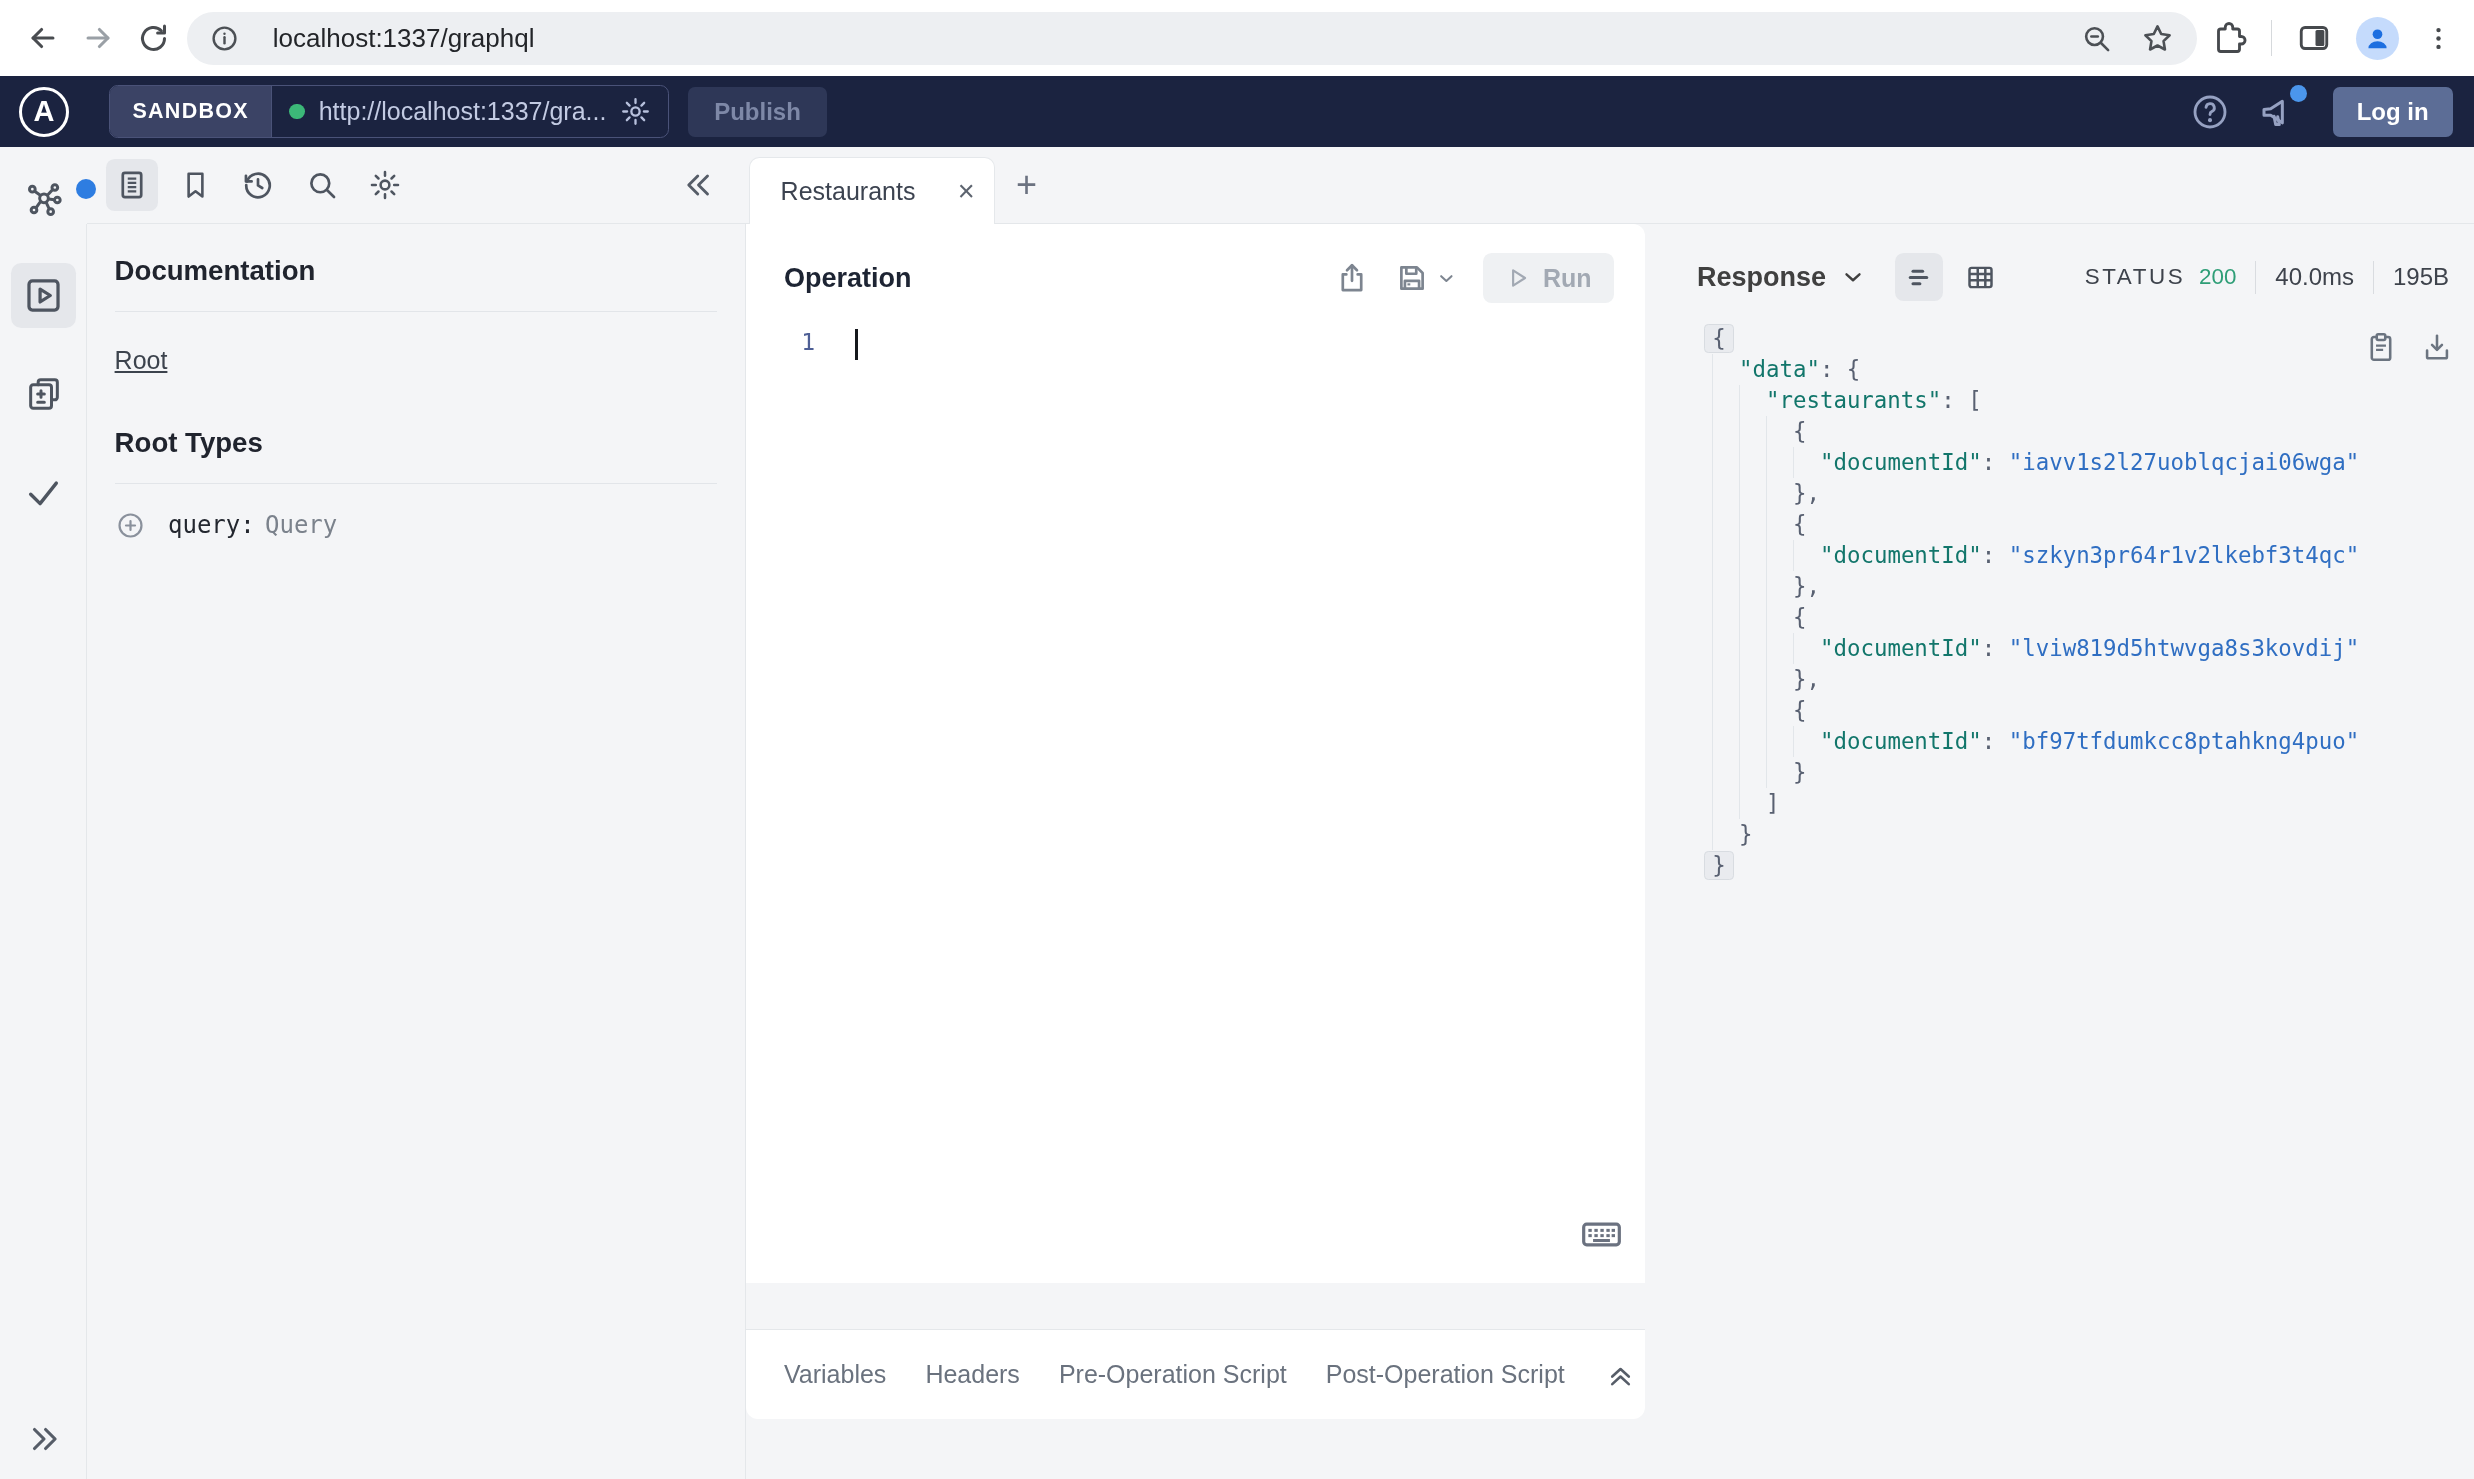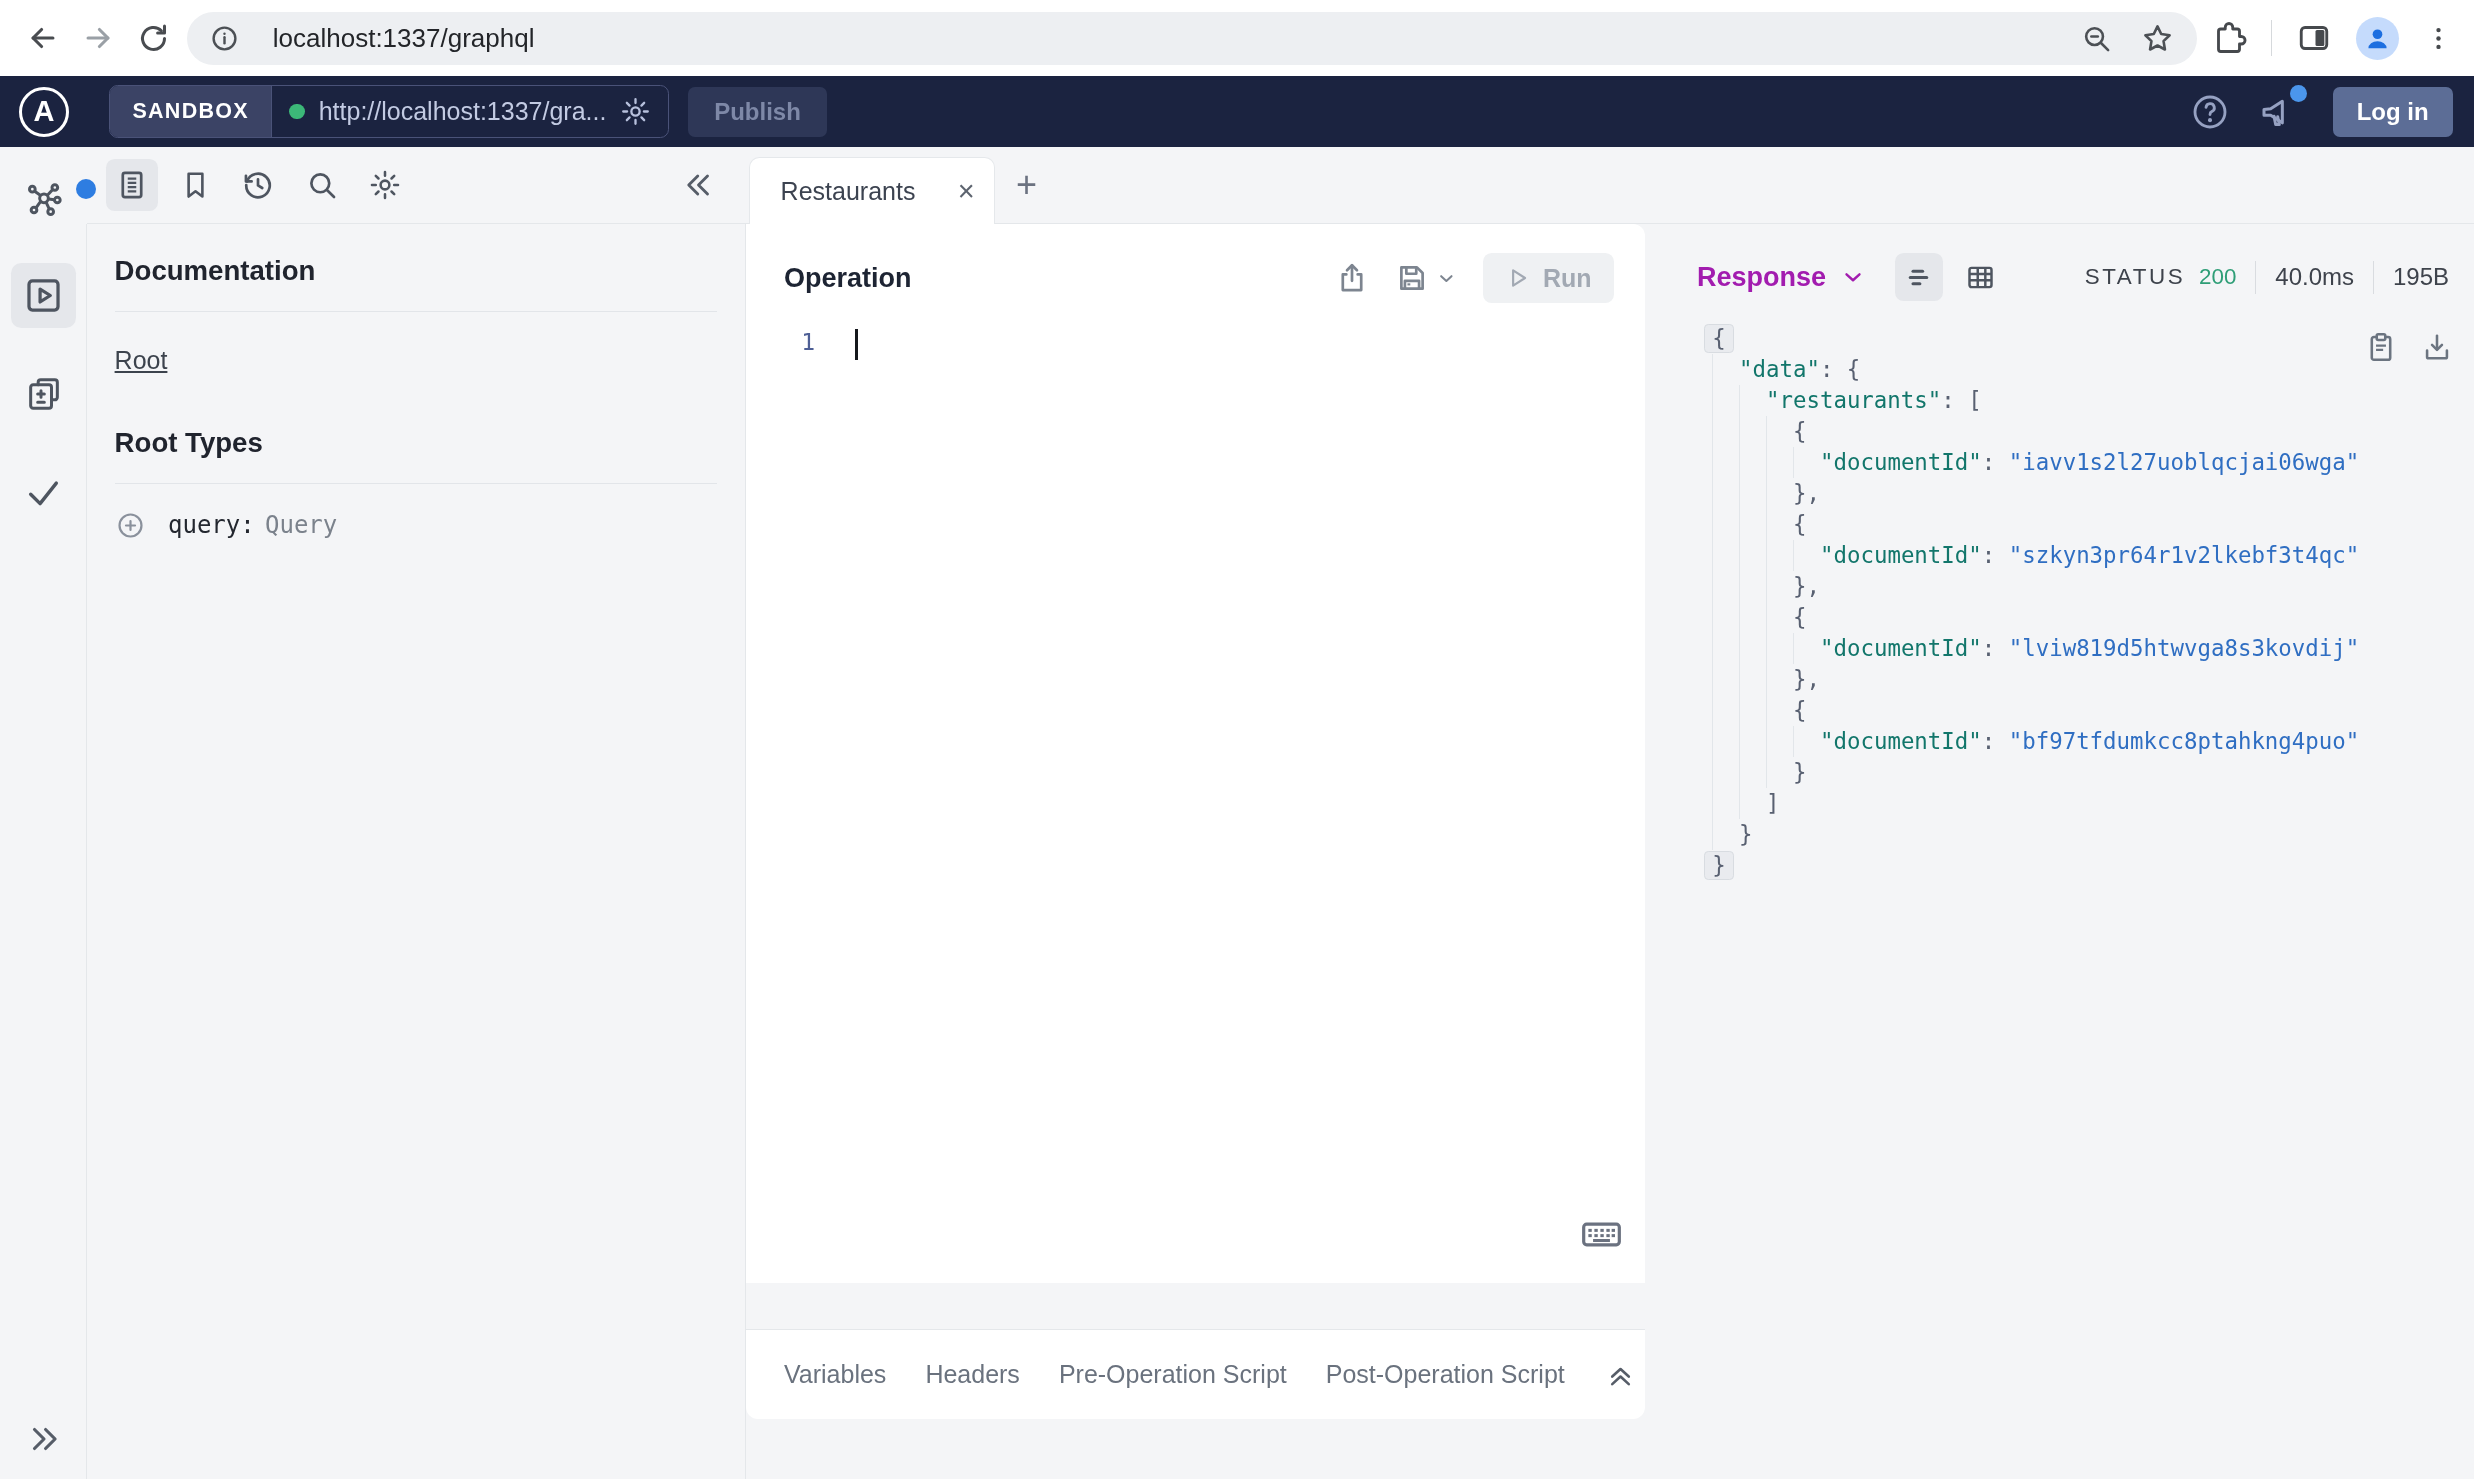--- a/index.html
+++ b/index.html
@@ -127,21 +127,21 @@
   .bottom-bar {
     height:90px; background:#ffffff; border-top:0.9px solid #e4e7ea;
     border-radius:0 0 12px 12px; display:flex; align-items:center; padding:0 26px 0 38px; flex:none;
   }
   .bb-tab { font-size:25px; color:#6a727e; margin-right:39px; cursor:pointer; white-space:nowrap; }
   .expand-up { margin-left:auto; color:#565d68; cursor:pointer; }
   .editor-strip { height:15.5px; flex:none; }
 
   .response-col { flex:1; position:relative; min-width:0; }
   .resp-header { display:flex; align-items:center; padding:29px 26px 0 52px; }
-  .resp-title-group { display:flex; align-items:center; gap:13.8px; cursor:pointer; color:#a21caf; }
+  .resp-title-group { display:flex; align-items:center; gap:13.8px; cursor:pointer; color:#404040; }
   .resp-title { font-size:27px; font-weight:700; }
   .view-toggles { display:flex; align-items:center; gap:13.8px; margin-left:29px; }
   .vt-btn { width:48px; height:48px; border-radius:8.6px; display:flex; align-items:center; justify-content:center; color:#4e5560; cursor:pointer; }
   .vt-btn.selected { background:#e5e7eb; }
   .resp-meta { margin-left:auto; display:flex; align-items:center; }
   .status-label { font-size:22.4px; color:#3e434c; letter-spacing:2.6px; }
   .status-code { font-size:22.4px; color:#2f9e77; margin-left:13.8px; }
   .meta-div { width:0.9px; height:33px; background:#d9dce0; margin:0 19px; }
   .meta-val { font-size:24px; color:#3e434c; }
 

